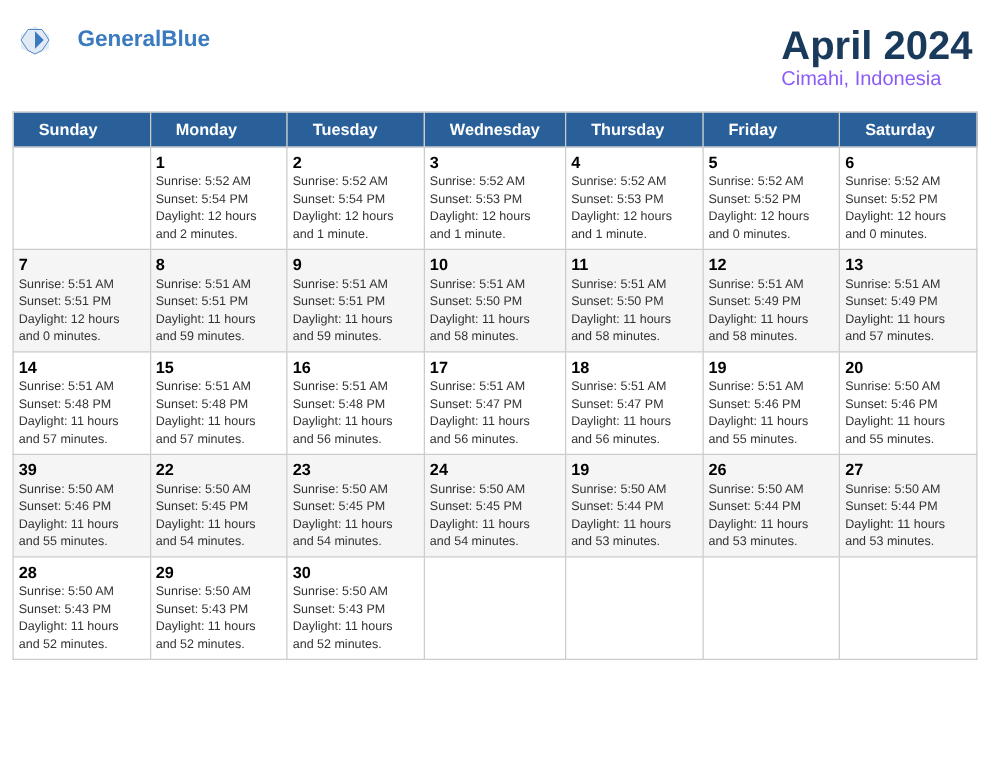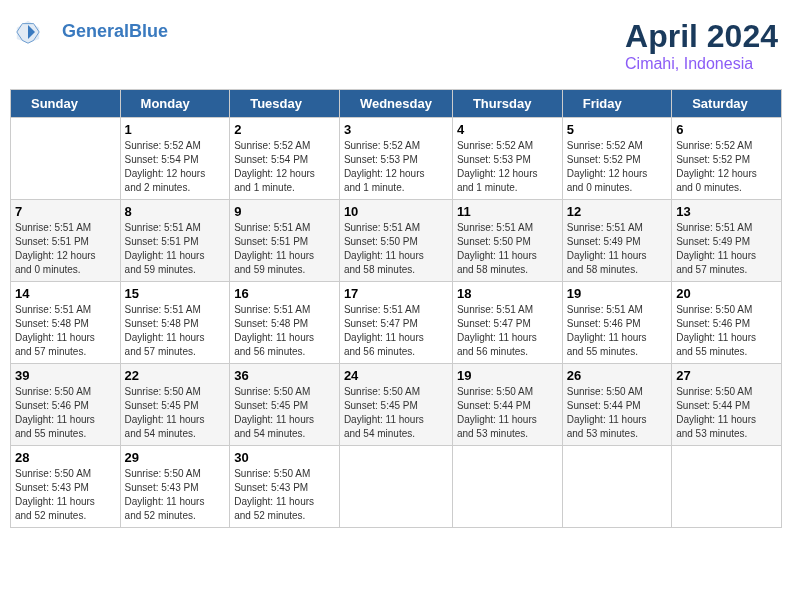--- a/index.html
+++ b/index.html
@@ -210,21 +210,21 @@
       <tr>
         <td>
           <span class="day-number">39</span>
           <div class="day-info">Sunrise: 5:50 AM<br>Sunset: 5:46 PM<br>Daylight: 11 hours<br>and 55 minutes.</div>
         </td>
         <td>
           <span class="day-number">22</span>
           <div class="day-info">Sunrise: 5:50 AM<br>Sunset: 5:45 PM<br>Daylight: 11 hours<br>and 54 minutes.</div>
         </td>
         <td>
-          <span class="day-number">36</span>
+          <span class="day-number">23</span>
           <div class="day-info">Sunrise: 5:50 AM<br>Sunset: 5:45 PM<br>Daylight: 11 hours<br>and 54 minutes.</div>
         </td>
         <td>
           <span class="day-number">24</span>
           <div class="day-info">Sunrise: 5:50 AM<br>Sunset: 5:45 PM<br>Daylight: 11 hours<br>and 54 minutes.</div>
         </td>
         <td>
           <span class="day-number">19</span>
           <div class="day-info">Sunrise: 5:50 AM<br>Sunset: 5:44 PM<br>Daylight: 11 hours<br>and 53 minutes.</div>
         </td>

